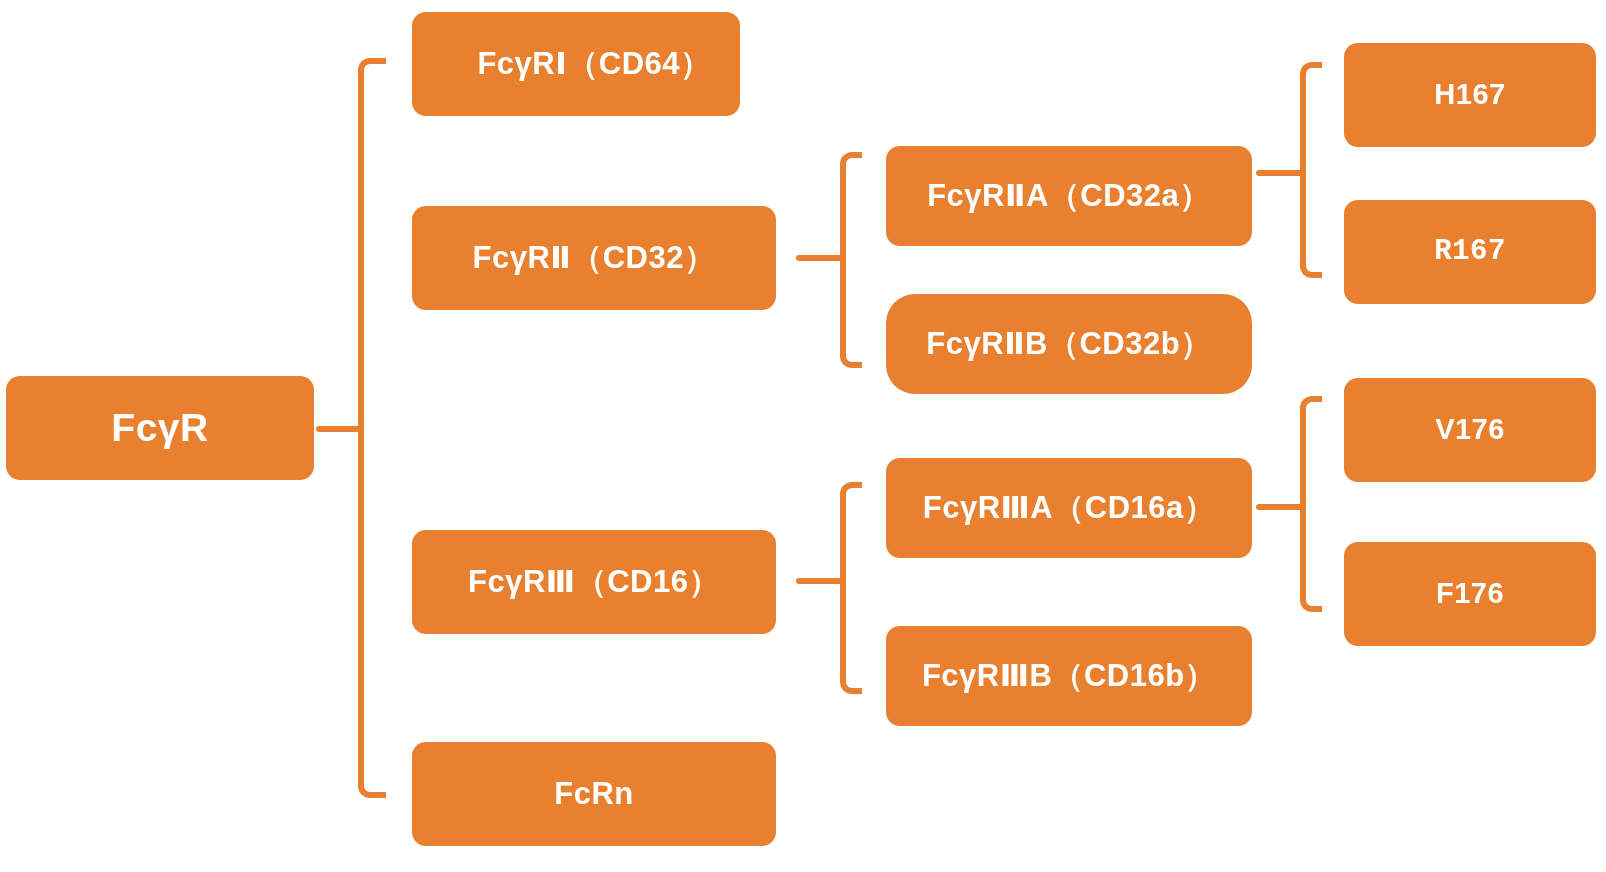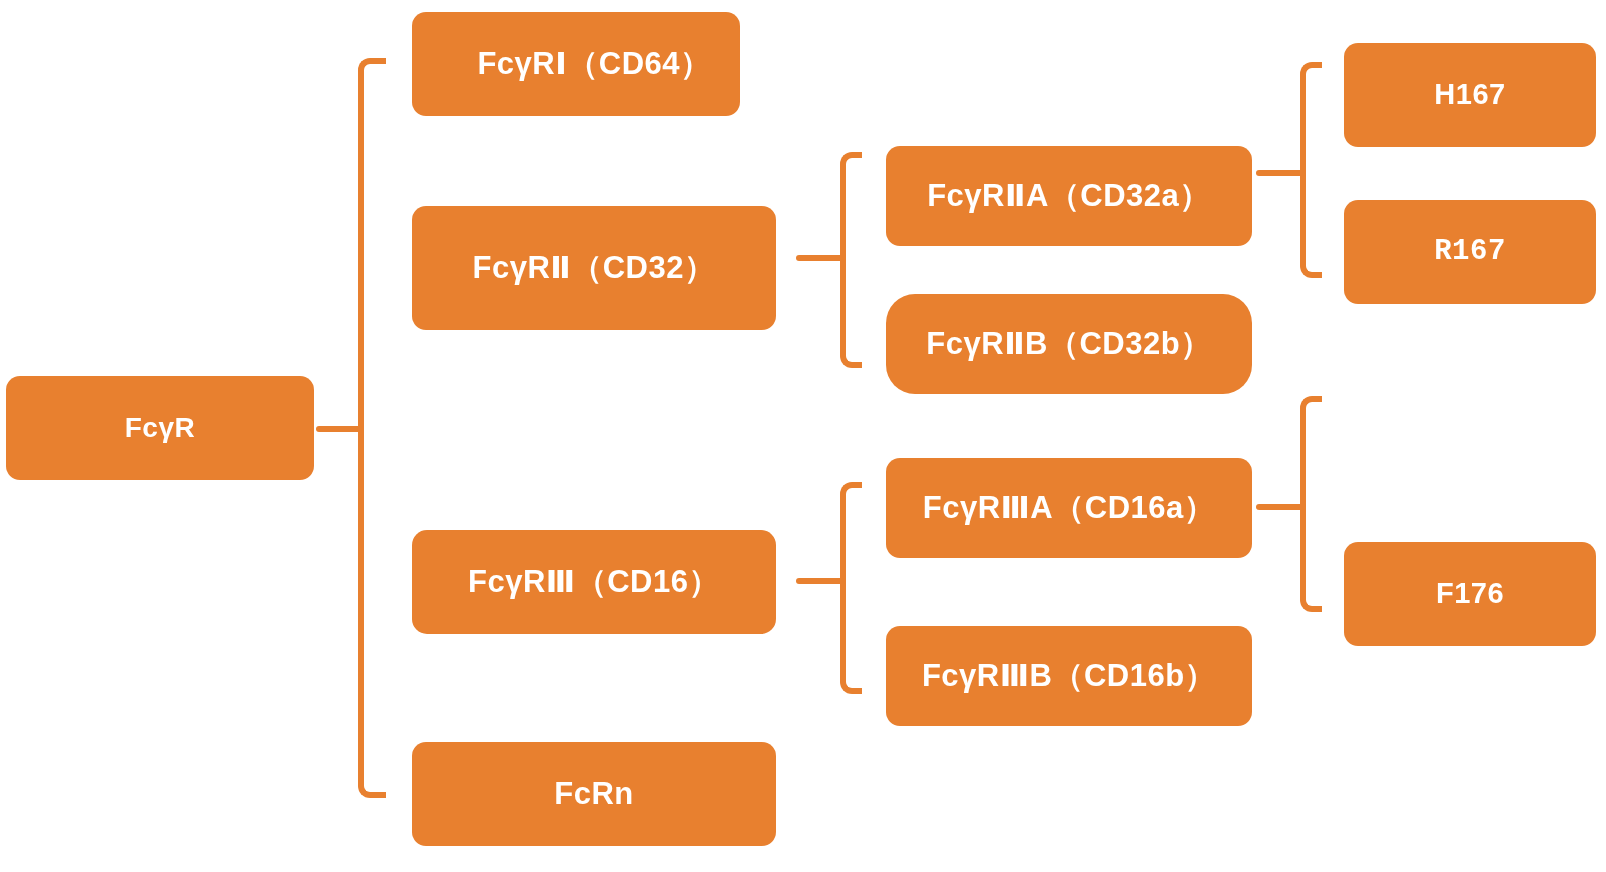--- a/index.html
+++ b/index.html
@@ -25,21 +25,21 @@
     align-items: center;
     justify-content: center;
     text-align: center;
     font-weight: bold;
     letter-spacing: 0.5px;
     box-sizing: border-box;
     padding: 0 10px;
     line-height: 1.1;
     white-space: nowrap;
   }
-  .node.lvl1 { font-size: 28px; }
+  .node.lvl1 { font-size: 39px; }
   .node.lvl2 { font-size: 31px; }
   .node.lvl3 { font-size: 31px; }
   .node.lvl4 { font-size: 29px; }
 
   
   .bracket {
     position: absolute;
     box-sizing: border-box;
     border-left: 6px solid #E8802F;
     border-top: 6px solid #E8802F;
@@ -64,25 +64,25 @@
     <span>FcγR</span>
   </div>
 
   <div class="bracket" style="left:358px; top:58px; width:28px; height:740px;"></div>
   <div class="stub" style="left:316px; top:426px; width:46px;"></div>
 
   <div class="node lvl2" style="left:412px; top:12px; width:328px; height:104px;padding-left:47px;">
     <span>FcγRⅠ（CD64）</span>
   </div>
 
-  <div class="node lvl2" style="left:412px; top:206px; width:364px; height:124px;align-items:center;">
+  <div class="node lvl2" style="left:412px; top:206px; width:364px; height:104px;align-items:center;">
     <span>FcγRⅡ（CD32）</span>
   </div>
 
-  <div class="node lvl2" style="left:412px; top:530px; width:364px; height:104px;border-radius:15px;">
+  <div class="node lvl2" style="left:412px; top:530px; width:364px; height:104px;">
     <span>FcγRⅢ（CD16）</span>
   </div>
 
   <div class="node lvl2" style="left:412px; top:742px; width:364px; height:104px;text-align:right;">
     <span>FcRn</span>
   </div>
 
   <div class="bracket" style="left:840px; top:152px; width:22px; height:216px;"></div>
   <div class="stub" style="left:796px; top:255px; width:50px;"></div>
 
@@ -112,18 +112,21 @@
   <div class="stub" style="left:1256px; top:504px; width:50px;"></div>
 
   <div class="node lvl4" style="left:1344px; top:43px; width:252px; height:104px;">
     <span>H167</span>
   </div>
 
   <div class="node lvl4" style="left:1344px; top:200px; width:252px; height:104px;font-family:Liberation Mono, monospace;">
     <span>R167</span>
   </div>
 
+  <div class="node lvl4" style="left:1344px; top:378px; width:252px; height:104px;">
+    <span>V176</span>
+  </div>
 
   <div class="node lvl4" style="left:1344px; top:542px; width:252px; height:104px;">
     <span>F176</span>
   </div>
 
 </div>
 
 </body></html>

